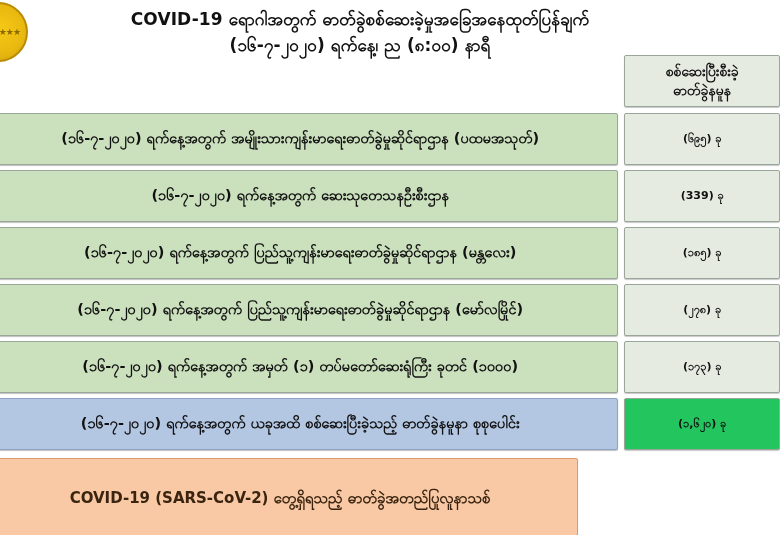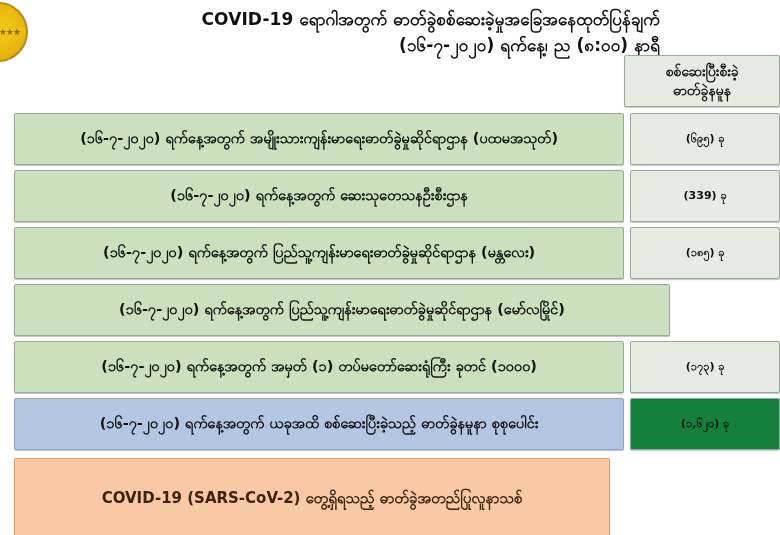--- a/index.html
+++ b/index.html
@@ -37,21 +37,21 @@
     letter-spacing: -1px;
     line-height: 1;
   }
 
   
   .title-block {
     position: absolute;
     left: 60px;
     top: 6px;
     width: 600px;
-    text-align: right;
+    text-align: center;
   }
   .title-line {
     font-size: 17px;
     font-weight: bold;
     color: #111111;
     line-height: 1.55;
     letter-spacing: 0.1px;
     white-space: nowrap;
   }
 
@@ -129,30 +129,30 @@
     white-space: nowrap;
     overflow: hidden;
   }
   .value-cell.header {
     background: #e6ebe2;
     font-size: 14px;
     line-height: 1.35;
     flex-direction: column;
   }
   .value-cell.blue {
-    background: #15803d;
+    background: #22c55e;
   }
   .value-cell.orange {
     background: #eaddd3;
     border-color: #cbb3a1;
     font-size: 17px;
   }
 
   .head-row      { height: 52px; margin-bottom: 6px; }
-  .data-row      { height: 52px; margin-bottom: 5px; padding-left: 32px; }
+  .data-row      { height: 52px; margin-bottom: 5px; }
   .data-row.last { height: 82px; margin-top: 8px; }
 
   .val-text { display: block; }
 </style>
 </head>
 <body>
 
 <div class="logo">
   <span class="logo-star">★★★</span>
 </div>
@@ -182,20 +182,21 @@
     <div class="value-cell">(339) ခု</div>
   </div>
 
   <div class="data-row">
     <div class="label-cell">(၁၆-၇-၂၀၂၀) ရက်နေ့အတွက် ပြည်သူ့ကျန်းမာရေးဓာတ်ခွဲမှုဆိုင်ရာဌာန (မန္တလေး)</div>
     <div class="value-cell">(၁၈၅) ခု</div>
   </div>
 
   <div class="data-row">
     <div class="label-cell">(၁၆-၇-၂၀၂၀) ရက်နေ့အတွက် ပြည်သူ့ကျန်းမာရေးဓာတ်ခွဲမှုဆိုင်ရာဌာန (မော်လမြိုင်)</div>
+    <div class="value-cell">(၂၇၈) ခု</div>
   </div>
 
   <div class="data-row">
     <div class="label-cell">(၁၆-၇-၂၀၂၀) ရက်နေ့အတွက် အမှတ် (၁) တပ်မတော်ဆေးရုံကြီး ခုတင် (၁၀၀၀)</div>
     <div class="value-cell">(၁၇၃) ခု</div>
   </div>
 
   <div class="data-row">
     <div class="label-cell blue">(၁၆-၇-၂၀၂၀) ရက်နေ့အတွက် ယခုအထိ စစ်ဆေးပြီးခဲ့သည့် ဓာတ်ခွဲနမူနာ စုစုပေါင်း</div>
     <div class="value-cell blue">(၁,၆၂၀) ခု</div>

